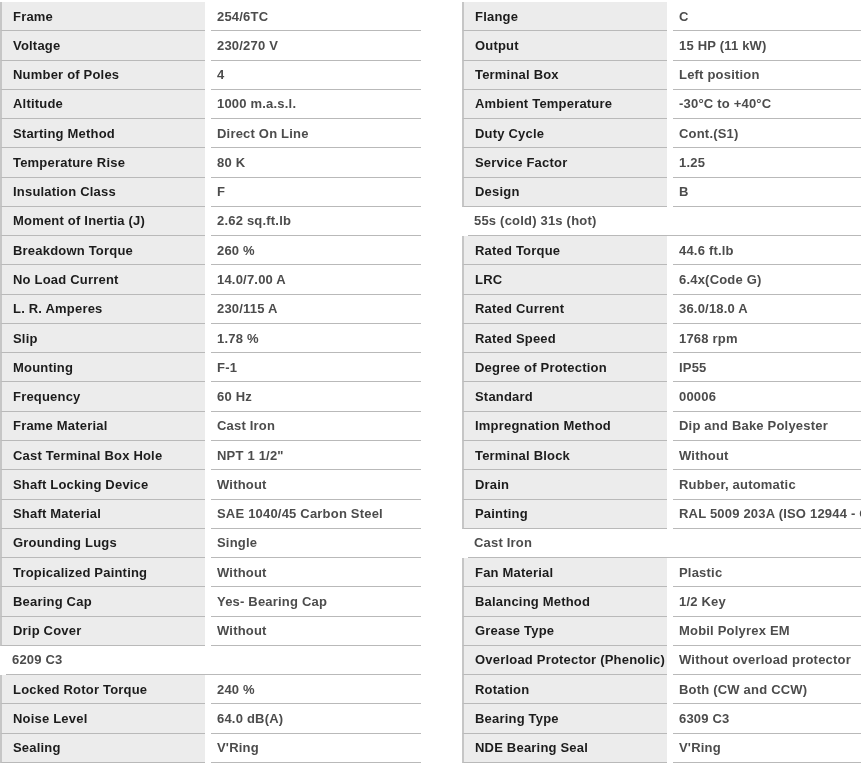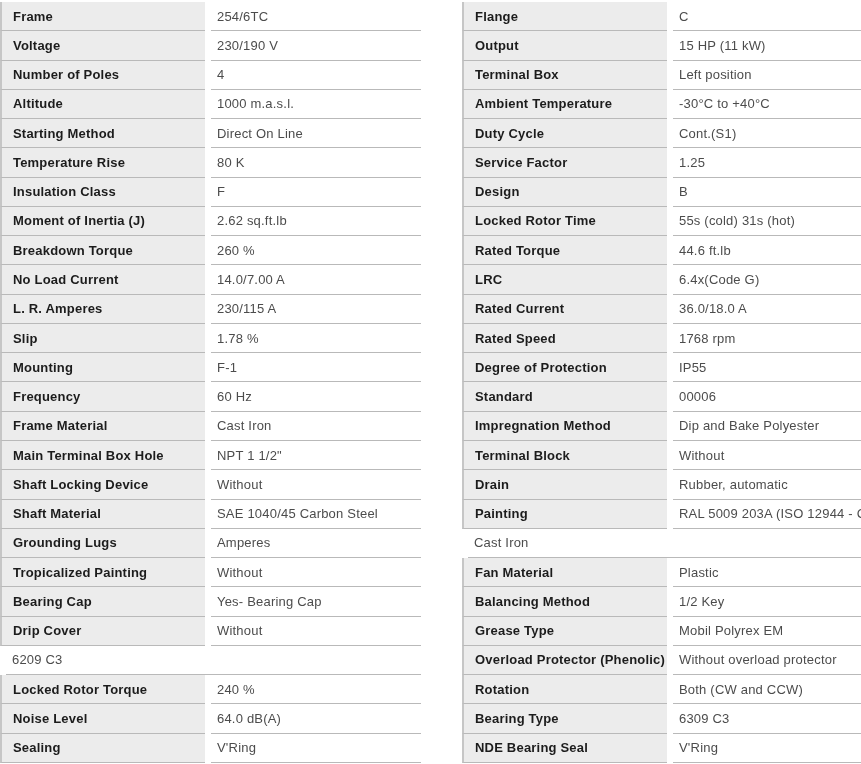--- a/index.html
+++ b/index.html
@@ -64,21 +64,21 @@
     flex: 1 1 auto;
     background: #ffffff;
     border-bottom: 1px solid var(--divider);
     display: flex;
     align-items: center;
     padding-left: 6px;
     padding-right: 4px;
   }
   .value-cell span {
     font-size: 13px;
-    font-weight: 400;
+    font-weight: 700;
     color: var(--value-text);
     letter-spacing: 0.2px;
     white-space: nowrap;
   }
 </style>
 </head>
 <body>
 
 <div class="spec-sheet">
   <div class="spec-table left">
@@ -91,21 +91,21 @@
       <span>254/6TC</span>
     </div>
   </div>
 
   <div class="spec-row">
     <div class="label-cell">
       <span>Voltage</span>
     </div>
     <div class="col-gap"></div>
     <div class="value-cell">
-      <span>230/190 V</span>
+      <span>230/270 V</span>
     </div>
   </div>
 
   <div class="spec-row">
     <div class="label-cell">
       <span>Number of Poles</span>
     </div>
     <div class="col-gap"></div>
     <div class="value-cell">
       <span>4</span>
@@ -227,21 +227,21 @@
       <span>Frame Material</span>
     </div>
     <div class="col-gap"></div>
     <div class="value-cell">
       <span>Cast Iron</span>
     </div>
   </div>
 
   <div class="spec-row">
     <div class="label-cell">
-      <span>Main Terminal Box Hole</span>
+      <span>Cast Terminal Box Hole</span>
     </div>
     <div class="col-gap"></div>
     <div class="value-cell">
       <span>NPT 1 1/2"</span>
     </div>
   </div>
 
   <div class="spec-row">
     <div class="label-cell">
       <span>Shaft Locking Device</span>
@@ -261,21 +261,21 @@
       <span>SAE 1040/45 Carbon Steel</span>
     </div>
   </div>
 
   <div class="spec-row">
     <div class="label-cell">
       <span>Grounding Lugs</span>
     </div>
     <div class="col-gap"></div>
     <div class="value-cell">
-      <span>Amperes</span>
+      <span>Single</span>
     </div>
   </div>
 
   <div class="spec-row">
     <div class="label-cell">
       <span>Tropicalized Painting</span>
     </div>
     <div class="col-gap"></div>
     <div class="value-cell">
       <span>Without</span>
@@ -404,23 +404,20 @@
     <div class="label-cell">
       <span>Design</span>
     </div>
     <div class="col-gap"></div>
     <div class="value-cell">
       <span>B</span>
     </div>
   </div>
 
   <div class="spec-row">
-    <div class="label-cell">
-      <span>Locked Rotor Time</span>
-    </div>
     <div class="col-gap"></div>
     <div class="value-cell">
       <span>55s (cold) 31s (hot)</span>
     </div>
   </div>
 
   <div class="spec-row">
     <div class="label-cell">
       <span>Rated Torque</span>
     </div>

